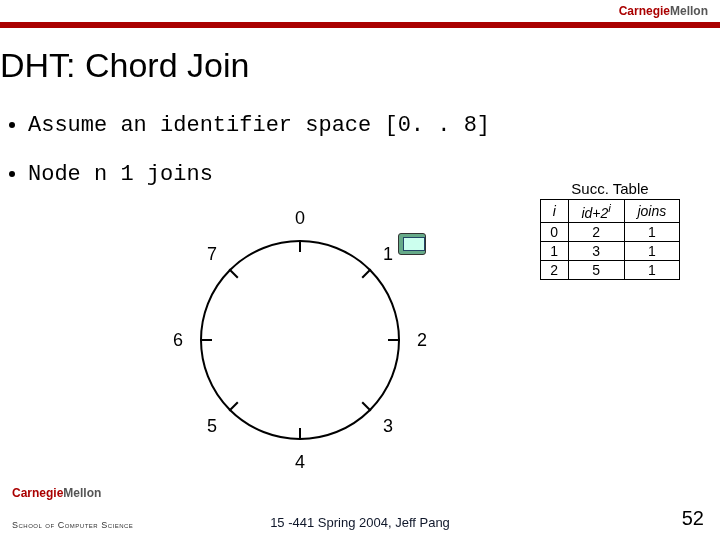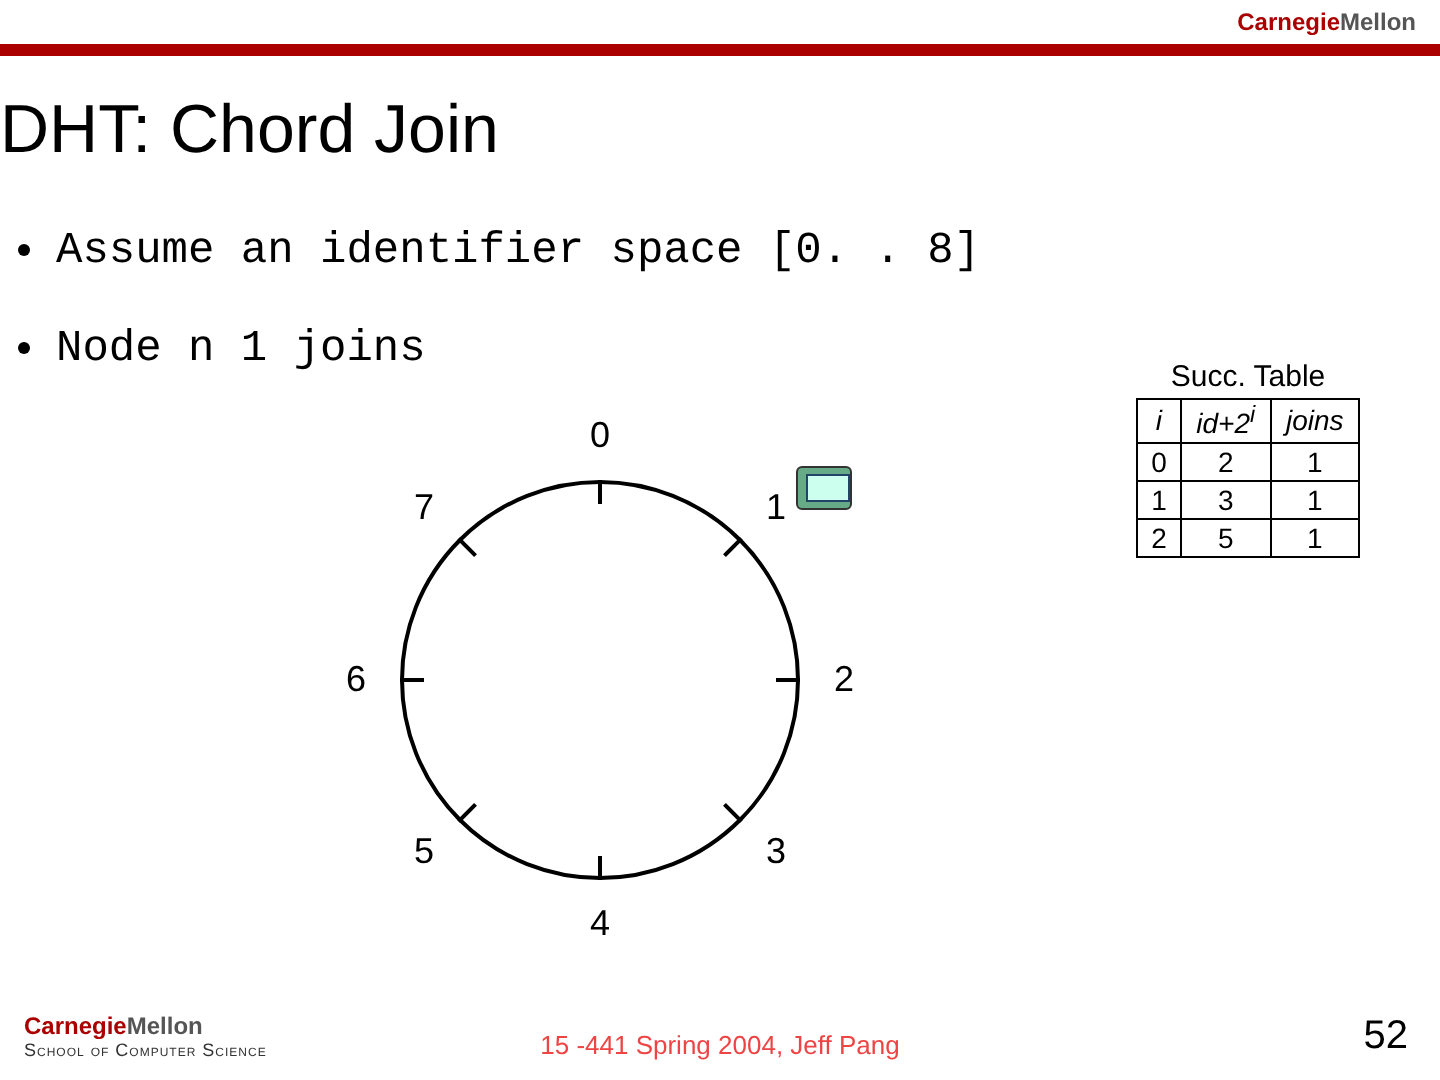--- a/index.html
+++ b/index.html
@@ -9,31 +9,31 @@
   .wordmark .mellon { color: #555; }
   h1.title { text-align: left; font-size: 34px; font-weight: 400; margin-top: 18px; font-family: Arial, sans-serif; }
   ul.bullets { list-style: disc; margin: 28px 0 0 28px; font-size: 22px; font-family: Liberation Mono, monospace; }
   ul.bullets li { margin-bottom: 24px; }
   .ring-wrap { position: absolute; left: 160px; top: 200px; width: 280px; height: 280px; }
   .ring { position: absolute; left: 50%; top: 50%; width: 200px; height: 200px; margin-left: -100px; margin-top: -100px; border: 2px solid #000; border-radius: 50%; }
   .tick { position: absolute; left: 50%; top: 50%; width: 2px; height: 12px; background: #000; transform-origin: 1px 100px; }
   .ring-label { position: absolute; font-size: 18px; transform: translate(-50%, -50%); }
   .node-machine { position: absolute; width: 28px; height: 22px; background: #6a8; border: 1px solid #333; border-radius: 3px; transform: translate(-50%, -50%); }
   .node-machine::after { content: ""; position: absolute; left: 4px; top: 3px; width: 20px; height: 12px; background: #cfe; border: 1px solid #246; }
-  .succ-box { position: absolute; right: 40px; top: 180px; width: 112px; }
+  .succ-box { position: absolute; right: 40px; top: 180px; width: 140px; }
   .succ-title { text-align: center; font-size: 15px; margin-bottom: 2px; }
   table.succ { border-collapse: collapse; width: 100%; font-size: 14px; }
   table.succ th, table.succ td { border: 1px solid #000; padding: 1px 6px; text-align: center; font-weight: normal; }
   table.succ th { font-style: italic; }
   .footer { position: absolute; bottom: 10px; left: 0; width: 100%; }
   .footer-left { position: absolute; left: 12px; bottom: 0; }
   .footer-left .cm { font-size: 12px; font-weight: bold; color: #a00; }
   .footer-left .cm .mellon { color: #555; }
-  .footer-left .scs { font-size: 9px; color: #333; letter-spacing: .5px; font-variant: small-caps; }
-  .footer-center { text-align: center; font-size: 13px; color: #ef4444; }
+  .footer-left .scs { font-size: 9px; color: #333; letter-spacing: .5px; font-variant: small-caps; margin-top: 20px; }
+  .footer-center { text-align: center; font-size: 13px; color: #0f172a; }
   .footer-right { position: absolute; right: 16px; bottom: 0; font-size: 20px; }
 </style>
 </head>
 <body>
 
 <div class="topbar">
   <div class="wordmark">
     <span>Carnegie</span><span class="mellon">Mellon</span>
   </div>
 </div>

